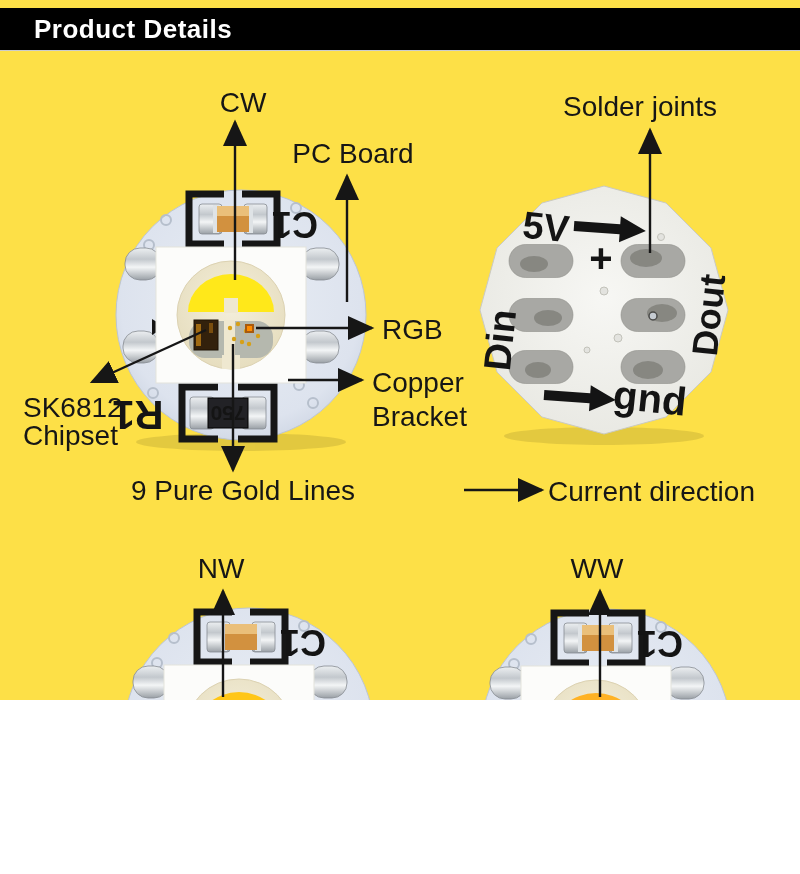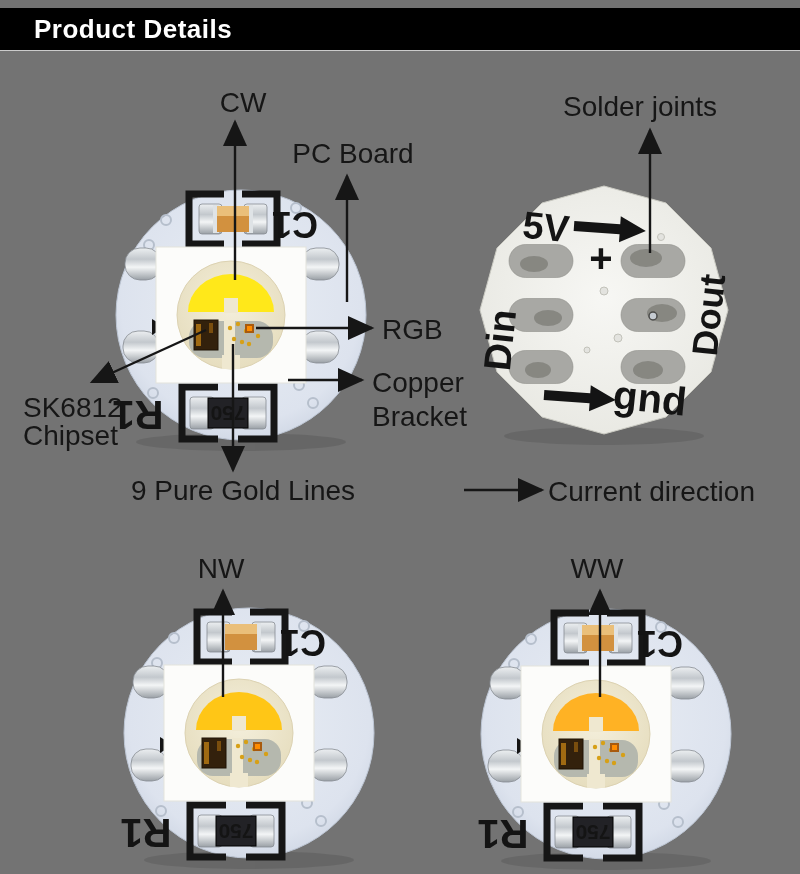--- a/index.html
+++ b/index.html
@@ -1,16 +1,16 @@
 <!DOCTYPE html>
 <html><head>
 <meta charset="utf-8">
 <style>
   html,body{margin:0;padding:0;background:#ffffff;}
-  .page{position:relative;width:800px;height:874px;background:#737373;overflow:hidden;
+  .page{position:relative;width:800px;height:700px;background:#fde047;overflow:hidden;
         font-family:"Liberation Sans",sans-serif;text-align:right;}
   .header{position:absolute;top:8px;left:0;width:800px;height:42px;background:#000000;
           border-bottom:1px solid #cccccc;display:flex;align-items:center;}
   .header span{color:#ffffff;font-weight:bold;font-size:26px;padding-left:34px;letter-spacing:.5px;}
   svg{position:absolute;top:54px;left:0;}
   .lbl{font-family:"Liberation Sans",sans-serif;font-size:28px;fill:#161616;}
   .lbl-c{text-anchor:middle;}
   .arrow{stroke:#161616;stroke-width:2.4;fill:none;marker-end:url(#ah);}
   .print{font-family:"Liberation Sans",sans-serif;font-weight:bold;fill:#141414;text-anchor:middle;}
   .barrow{fill:#141414;}

